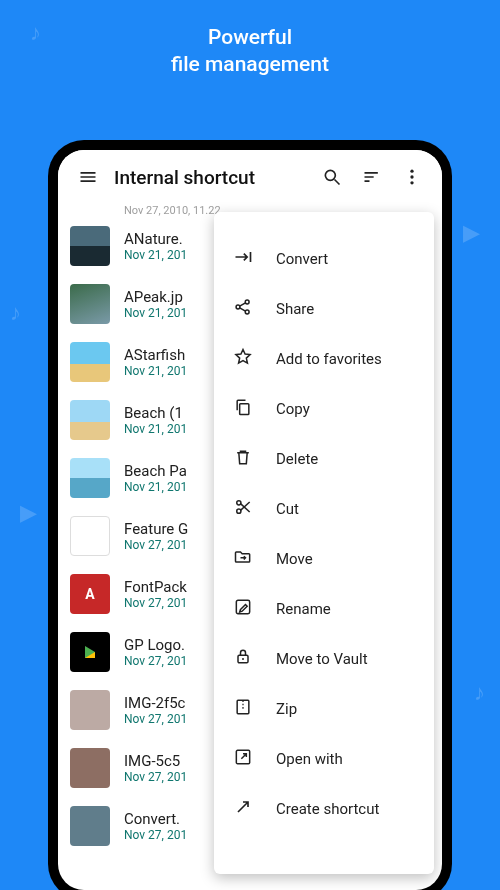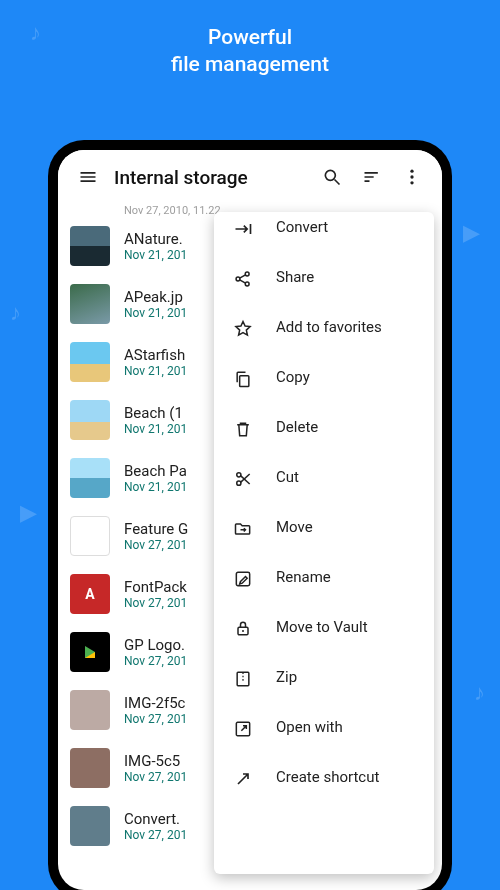--- a/index.html
+++ b/index.html
@@ -12,21 +12,21 @@
 .appbar .ico { width:40px; height:40px; display:flex; align-items:center; justify-content:center; color:#222; }
 .appbar-title { font-size:19px; font-weight:500; color:#111; flex:1; padding-left:6px; }
 .tiny-date { font-size:11px; color:#9e9e9e; padding-left:66px; }
 .list { }
 .row { display:flex; align-items:center; height:58px; padding:0 12px; }
 .thumb { width:40px; height:40px; border-radius:4px; flex-shrink:0; margin-right:14px; }
 .row-txt { display:flex; flex-direction:column; overflow:hidden; }
 .row-name { font-size:15px; color:#212121; white-space:nowrap; }
 .row-date { font-size:12px; color:#0f766e; white-space:nowrap; }
 .menu { position:absolute; top:62px; right:8px; width:220px; background:#fff; border-radius:6px; box-shadow:0 4px 14px rgba(0,0,0,.25); padding:6px 0; max-height:670px; overflow:hidden; }
-.menu-item { display:flex; align-items:flex-start; height:50px; padding:0 18px; color:#222; }
+.menu-item { display:flex; align-items:flex-end; height:50px; padding:0 18px; color:#222; }
 .menu-item .mi { width:22px; height:22px; margin-right:22px; display:flex; align-items:center; justify-content:center; }
 .menu-item span.lbl { font-size:15px; }
 svg { display:block; }
 
 .t0{background:linear-gradient(#4a6a7a 50%,#1a2a32 50%);}
 .t1{background:linear-gradient(160deg,#3b6b4a,#7a9aa8);}
 .t2{background:linear-gradient(#6bc8f0 55%,#e8c77a 55%);}
 .t3{background:linear-gradient(#9ed8f5 55%,#e6c98c 55%);}
 .t4{background:linear-gradient(#a8e0f8 50%,#56a7c8 50%);}
 .t5{background:#fff;border:1px solid #ddd;}
@@ -54,21 +54,21 @@
 
 <div class="phone">
   <div class="screen">
 
     <div class="appbar">
       <div class="ico">
         <svg width="20" height="20" viewBox="0 0 24 24">
             <path fill="#222" d="M3 6h18v2H3zM3 11h18v2H3zM3 16h18v2H3z"></path>
           </svg>
       </div>
-      <div class="appbar-title">Internal storage</div>
+      <div class="appbar-title">Internal shortcut</div>
       <div class="ico">
         <svg width="20" height="20" viewBox="0 0 24 24">
             <circle cx="10" cy="10" r="6" fill="none" stroke="#222" stroke-width="2"></circle>
             <line x1="15" y1="15" x2="21" y2="21" stroke="#222" stroke-width="2"></line>
           </svg>
       </div>
       <div class="ico">
         <svg width="20" height="20" viewBox="0 0 24 24">
             <path fill="#222" d="M3 6h16v2H3zM3 11h11v2H3zM3 16h6v2H3z"></path>
           </svg>

